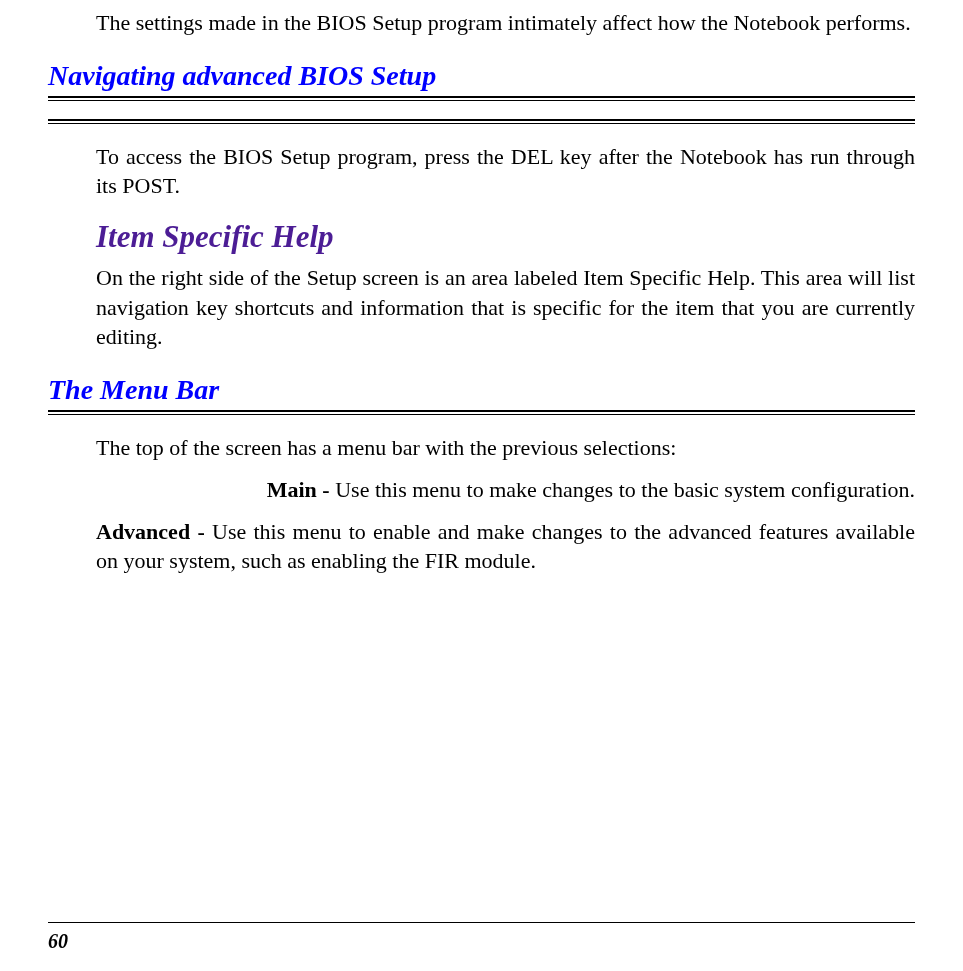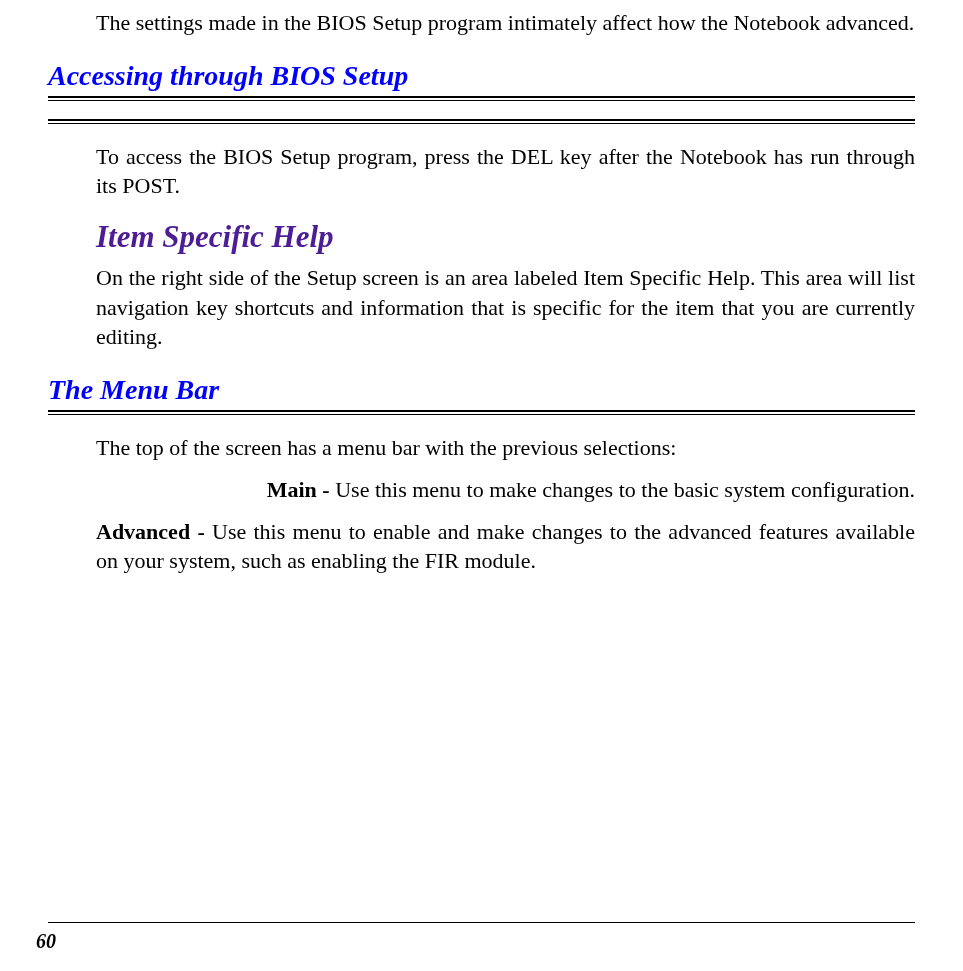--- a/index.html
+++ b/index.html
@@ -56,40 +56,40 @@
       border-top: 2px solid #000;
       border-bottom: 1px solid #000;
       margin: 2px 0 18px -48px;
     }
     .bold { font-weight: bold; }
     .page-num {
       font-weight: bold;
       font-style: italic;
       font-size: 20px;
       position: absolute;
-      left: 36px;
+      left: 48px;
       bottom: 18px;
     }
     .footer-line {
       position: absolute;
       left: 48px;
       right: 48px;
       bottom: 48px;
       border-top: 1px solid #000;
     }
   </style>
 </head>
 <body>
 
 <div class="content">
 
 
-  <p class="body">The settings made in the BIOS Setup program intimately affect how the Notebook advanced.</p>
+  <p class="body">The settings made in the BIOS Setup program intimately affect how the Notebook performs.</p>
 
-  <h2 class="heading">Accessing through BIOS Setup</h2>
+  <h2 class="heading">Navigating advanced BIOS Setup</h2>
   <hr class="double-rule">
 
   <hr class="double-rule">
   <p class="body">To access the BIOS Setup program, press the DEL key after the Notebook has run through its POST.</p>
 
   <h3 class="subheading">Item Specific Help</h3>
   <p class="body">On the right side of the Setup screen is an area labeled Item Specific Help.  This area will list navigation key shortcuts and information that is specific for the item that you are currently editing.</p>
 
   <h2 class="heading">The Menu Bar</h2>
   <hr class="double-rule">

